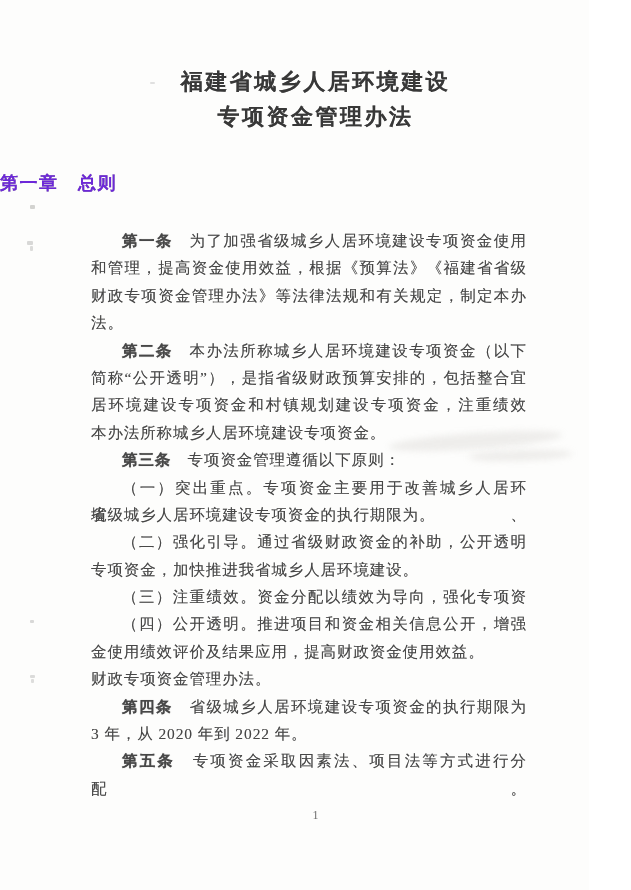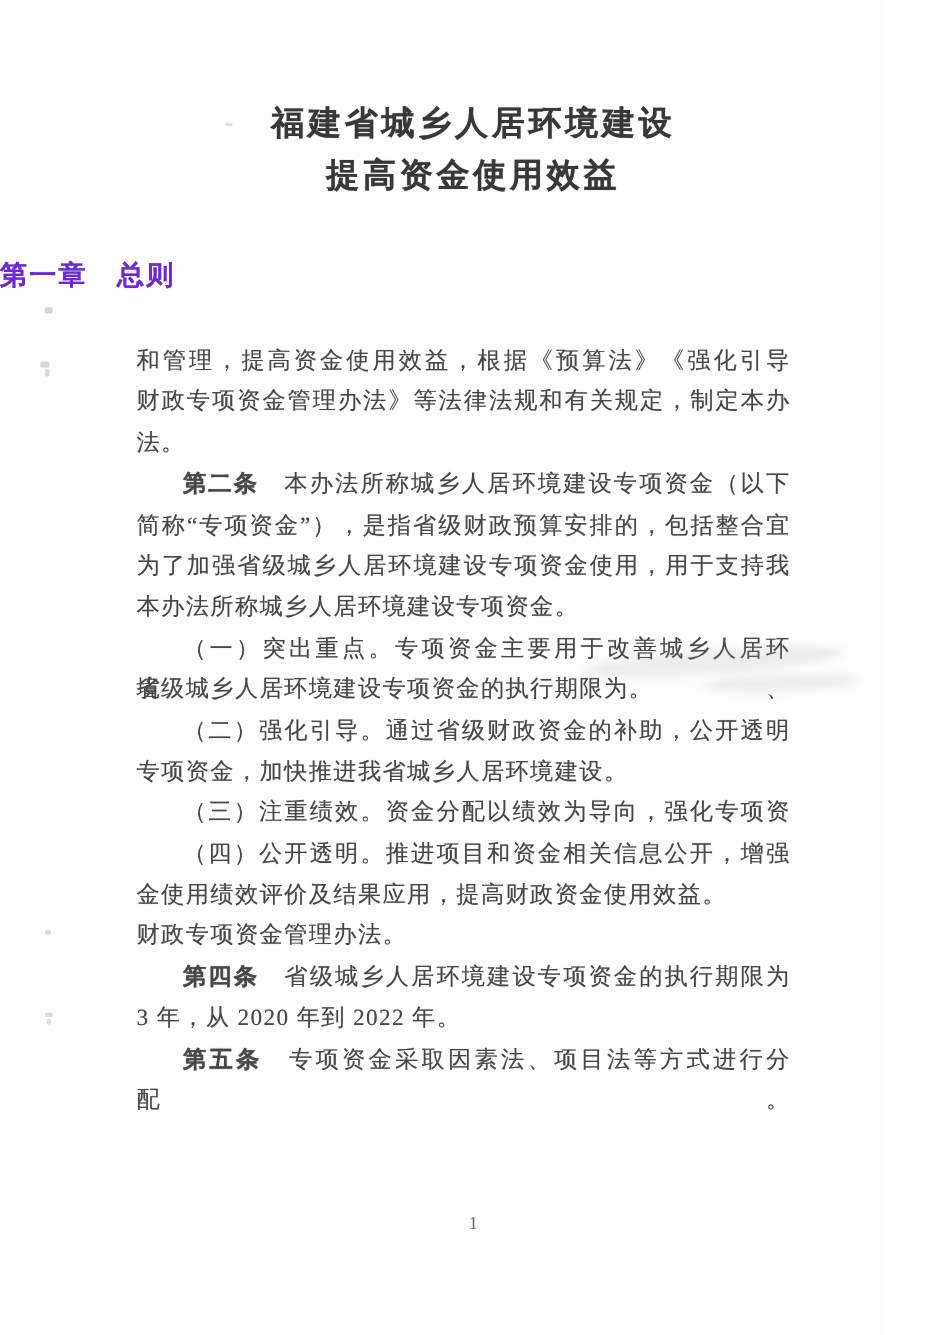--- a/index.html
+++ b/index.html
@@ -93,33 +93,35 @@
     filter: blur(3px);
   }
 </style>
 </head>
 <body>
 
 <div class="page">
 
   <div class="title-block">
     <div>福建省城乡人居环境建设</div>
-    <div>提高资金使用效益</div>
+    <div>专项资金管理办法</div>
   </div>
 
   <div class="chapter-heading">第一章　总则</div>
 
   <div class="doc-body" id="doc-body">
-      <div class="line j">和管理，提高资金使用效益，根据《预算法》《强化引导</div>
+      <div class="line j ind"><b>第一条</b>　为了加强省级城乡人居环境建设专项资金使用</div>
+      <div class="line j">和管理，提高资金使用效益，根据《预算法》《福建省省级</div>
       <div class="line j">财政专项资金管理办法》等法律法规和有关规定，制定本办</div>
       <div class="line">法。</div>
       <div class="line j ind"><b>第二条</b>　本办法所称城乡人居环境建设专项资金（以下</div>
-      <div class="line j">简称“专项资金”），是指省级财政预算安排的，包括整合宜</div>
-      <div class="line j">为了加强省级城乡人居环境建设专项资金使用，用于支持我</div>
+      <div class="line j">简称“公开透明”），是指省级财政预算安排的，包括整合宜</div>
+      <div class="line j">居环境建设专项资金和村镇规划建设专项资金，注重绩效</div>
       <div class="line">本办法所称城乡人居环境建设专项资金。</div>
+      <div class="line ind"><b>第三条</b>　专项资金管理遵循以下原则：</div>
       <div class="line j ind">（一）突出重点。专项资金主要用于改善城乡人居环境、</div>
       <div class="line">省级城乡人居环境建设专项资金的执行期限为。</div>
       <div class="line j ind">（二）强化引导。通过省级财政资金的补助，公开透明</div>
       <div class="line">专项资金，加快推进我省城乡人居环境建设。</div>
       <div class="line j ind">（三）注重绩效。资金分配以绩效为导向，强化专项资</div>
       <div class="line j ind">（四）公开透明。推进项目和资金相关信息公开，增强</div>
       <div class="line">金使用绩效评价及结果应用，提高财政资金使用效益。</div>
       <div class="line">财政专项资金管理办法。</div>
       <div class="line j ind"><b>第四条</b>　省级城乡人居环境建设专项资金的执行期限为</div>
       <div class="line">3 年，从 2020 年到 2022 年。</div>

